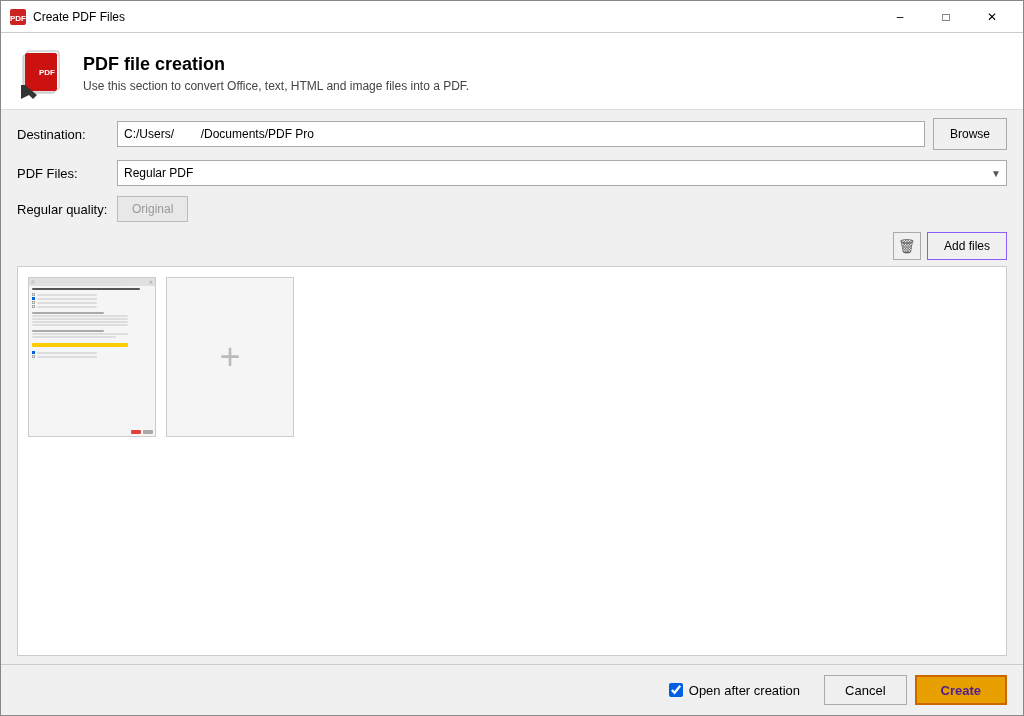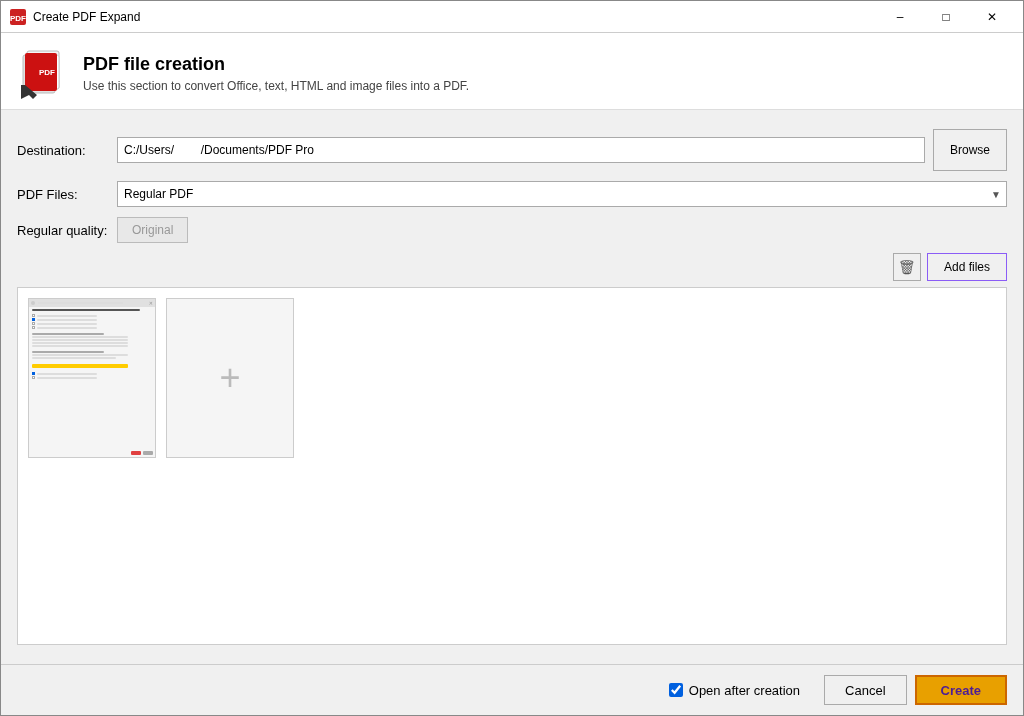--- a/index.html
+++ b/index.html
@@ -87,21 +87,21 @@
     }
     .header-text p {
       font-size: 12px;
       color: #444;
     }
 
     
     .main-content {
       flex: 1;
       background: #f0f0f0;
-      padding: 19px 16px;
+      padding: 8px 16px;
       display: flex;
       flex-direction: column;
       gap: 0;
     }
 
     .form-row {
       display: flex;
       align-items: center;
       margin-bottom: 10px;
     }
@@ -115,21 +115,21 @@
       flex: 1;
       height: 26px;
       border: 1px solid #aaa;
       background: #fff;
       padding: 0 6px;
       font-size: 12px;
       outline: none;
     }
     .browse-btn {
       margin-left: 8px;
-      height: 42px;
+      height: 32px;
       padding: 0 16px;
       background: #f0f0f0;
       border: 1px solid #aaa;
       cursor: pointer;
       font-size: 12px;
       color: #000;
     }
 
     .form-select-wrap {
       flex: 1;
@@ -380,21 +380,21 @@
 <div class="window">
 
   <div class="title-bar">
     <div class="title-bar-icon">
 
       <svg width="18" height="18" viewBox="0 0 18 18">
         <rect x="1" y="1" width="16" height="16" rx="2" fill="#cc2222"></rect>
         <text x="9" y="13" text-anchor="middle" fill="white" font-size="8" font-weight="bold">PDF</text>
       </svg>
     </div>
-    <span class="title-bar-title">Create PDF Expand</span>
+    <span class="title-bar-title">Create PDF Files</span>
     <div class="title-bar-controls">
       <button class="title-btn">–</button>
       <button class="title-btn">□</button>
       <button class="title-btn close">✕</button>
     </div>
   </div>
 
   <div class="header-section">
     <div class="header-icon">
       <svg width="52" height="52" viewBox="0 0 52 52">

